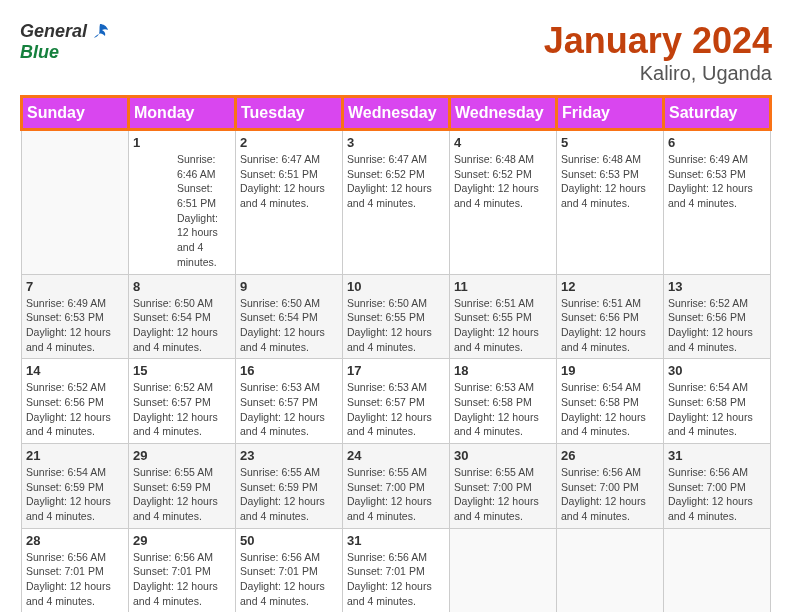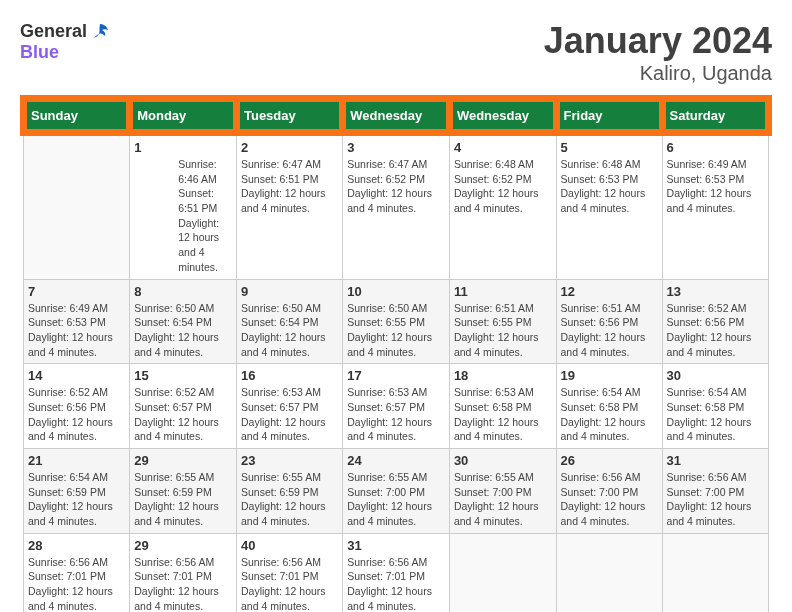--- a/index.html
+++ b/index.html
@@ -12,55 +12,56 @@
     }
     .header-area {
       display: flex;
       justify-content: space-between;
       align-items: flex-start;
       margin-bottom: 10px;
     }
     .logo {
       display: flex;
       align-items: flex-end;
+      font-style: italic;
     }
     .logo-text-general {
       font-size: 18px;
       font-weight: bold;
       color: #333;
     }
     .logo-text-blue {
       font-size: 18px;
       font-weight: bold;
-      color: #8b5cf6;
+      color: #15803d;
     }
     .title-area {
       text-align: right;
     }
     .cal-title {
       font-size: 36px;
       font-weight: bold;
-      color: #404040;
+      color: #c2410c;
     }
     .cal-subtitle {
       font-size: 20px;
       color: #555;
     }
     table {
       width: 100%;
       border-collapse: collapse;
     }
     thead tr th {
-      background-color: #15803d;
+      background-color: #d946ef;
       color: #fff;
-      font-size: 13px;
+      font-size: 16px;
       font-weight: bold;
       padding: 6px 4px;
       text-align: left;
-      border: 7px solid #f97316;
+      border: 3px solid #f97316;
     }
     tbody tr td {
       vertical-align: top;
       border: 1px solid #ccc;
       padding: 4px;
       width: 107px;
       min-height: 80px;
       font-size: 11px;
       color: #333;
     }
@@ -327,21 +328,21 @@
 and 4 minutes.</div>
         </td>
         <td>
           <span class="day-number">29</span>
           <div class="day-info" style="white-space: pre-line;">Sunrise: 6:56 AM
 Sunset: 7:01 PM
 Daylight: 12 hours
 and 4 minutes.</div>
         </td>
         <td>
-          <span class="day-number">40</span>
+          <span class="day-number">50</span>
           <div class="day-info" style="white-space: pre-line;">Sunrise: 6:56 AM
 Sunset: 7:01 PM
 Daylight: 12 hours
 and 4 minutes.</div>
         </td>
         <td>
           <span class="day-number">31</span>
           <div class="day-info" style="white-space: pre-line;">Sunrise: 6:56 AM
 Sunset: 7:01 PM
 Daylight: 12 hours

